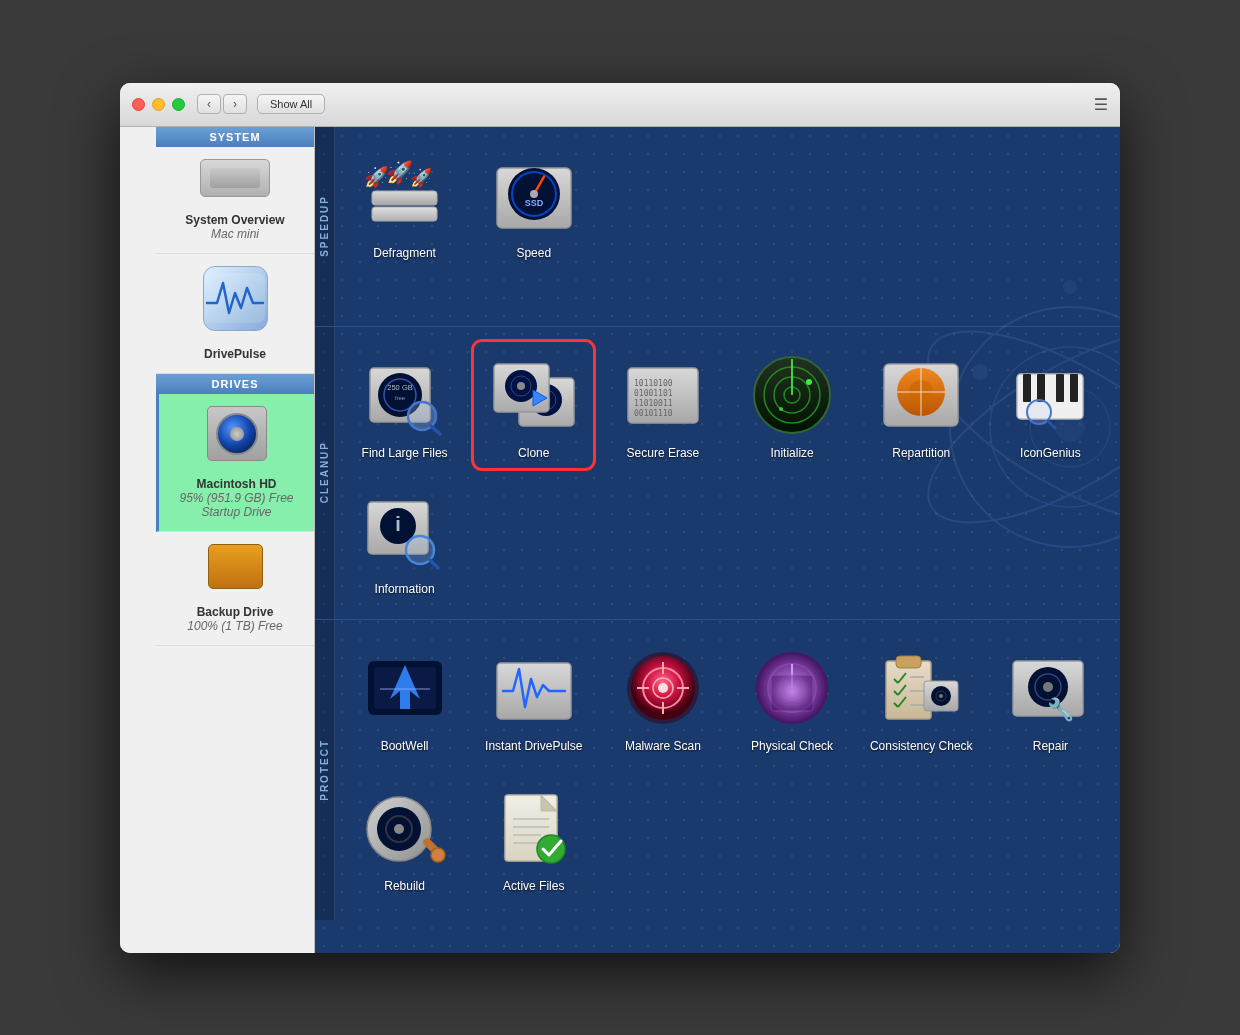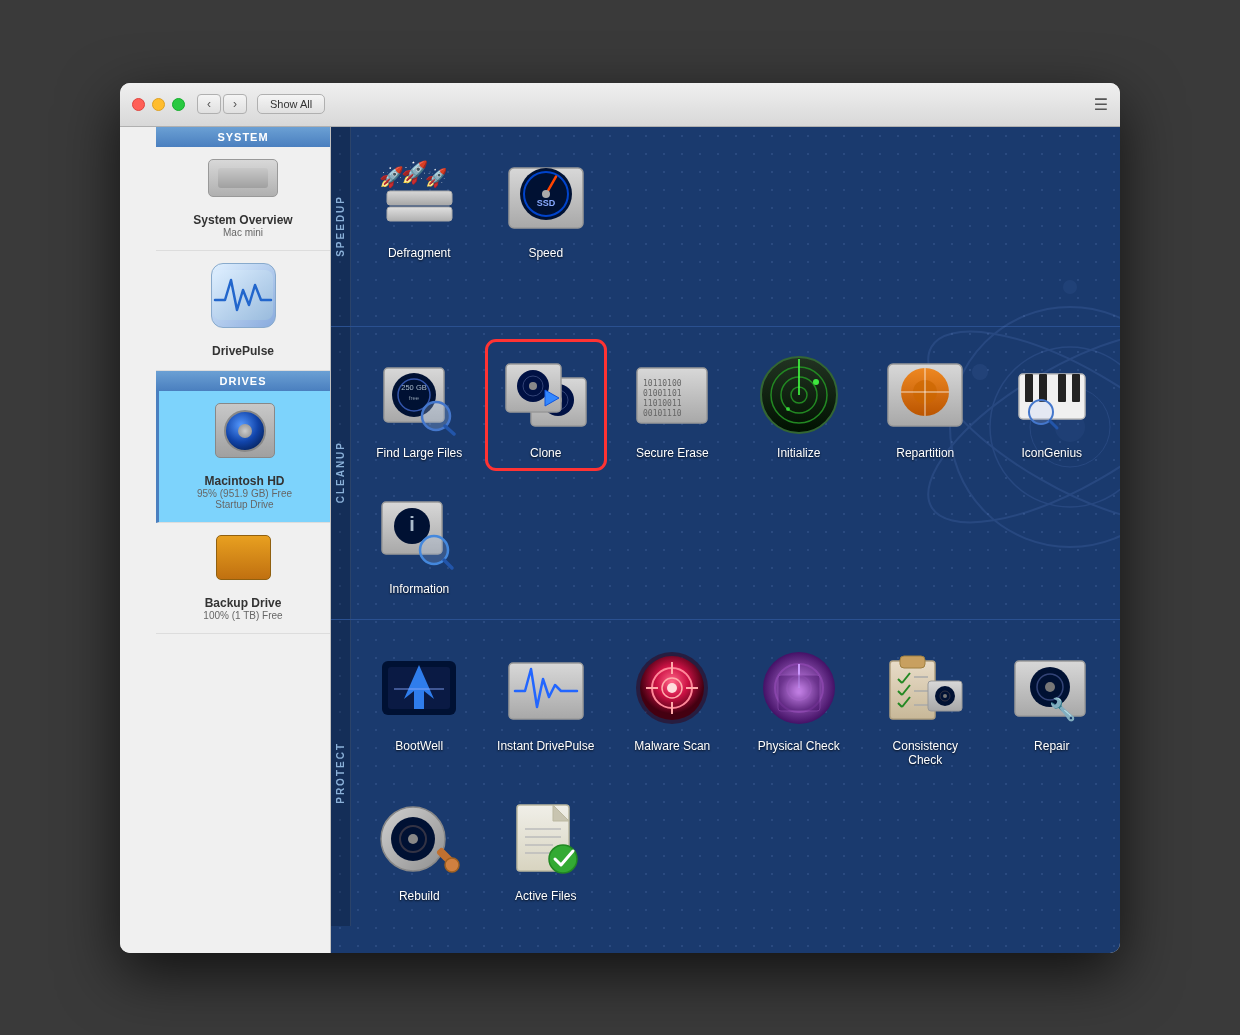--- a/index.html
+++ b/index.html
@@ -76,21 +76,21 @@
       color: #555;
       font-size: 16px;
       cursor: pointer;
     }
     .main-content {
       display: flex;
       flex: 1;
       overflow: hidden;
     }
     .sidebar {
-      width: 211px;
+      width: 195px;
       background: #f0f0f0;
       border-right: 1px solid #c0c0c0;
       display: flex;
       flex-direction: column;
       overflow-y: auto;
       flex-shrink: 0;
       padding-left: 36px;
     }
     .sidebar-section-header {
       background: linear-gradient(to bottom, #6ba0d4, #4a7fbf);
@@ -110,23 +110,24 @@
       border-bottom: 1px solid #ddd;
     }
     .sidebar-item-label {
       font-size: 12px;
       font-weight: bold;
       color: #333;
       margin-top: 16px;
       text-align: center;
     }
     .sidebar-item-sublabel {
-      font-size: 10px;
+      font-size: 12px;
       color: #666;
       text-align: center;
+      font-style: italic;
     }
     .content-area {
       flex: 1;
       background: #1a3a6e;
       background-image: radial-gradient(circle, #2a4a80 1px, transparent 1px);
       background-size: 18px 18px;
       display: flex;
       overflow: hidden;
       position: relative;
     }
@@ -171,21 +172,21 @@
       position: relative;
     }
     .grid-item-label {
       font-size: 12px;
       color: white;
       text-align: center;
       text-shadow: 0 1px 2px rgba(0,0,0,0.8);
     }
 
     .sidebar-hd-item {
-      background: #7dd3fc;
+      background: #86efac;
       border-left: 3px solid #4a7fbf;
     }
 
     .drivepulse-icon {
       width: 65px;
       height: 65px;
       background: linear-gradient(135deg, #e0f0ff, #88aadd);
       border-radius: 12px;
       border: 1px solid #88aacc;
       display: flex;

